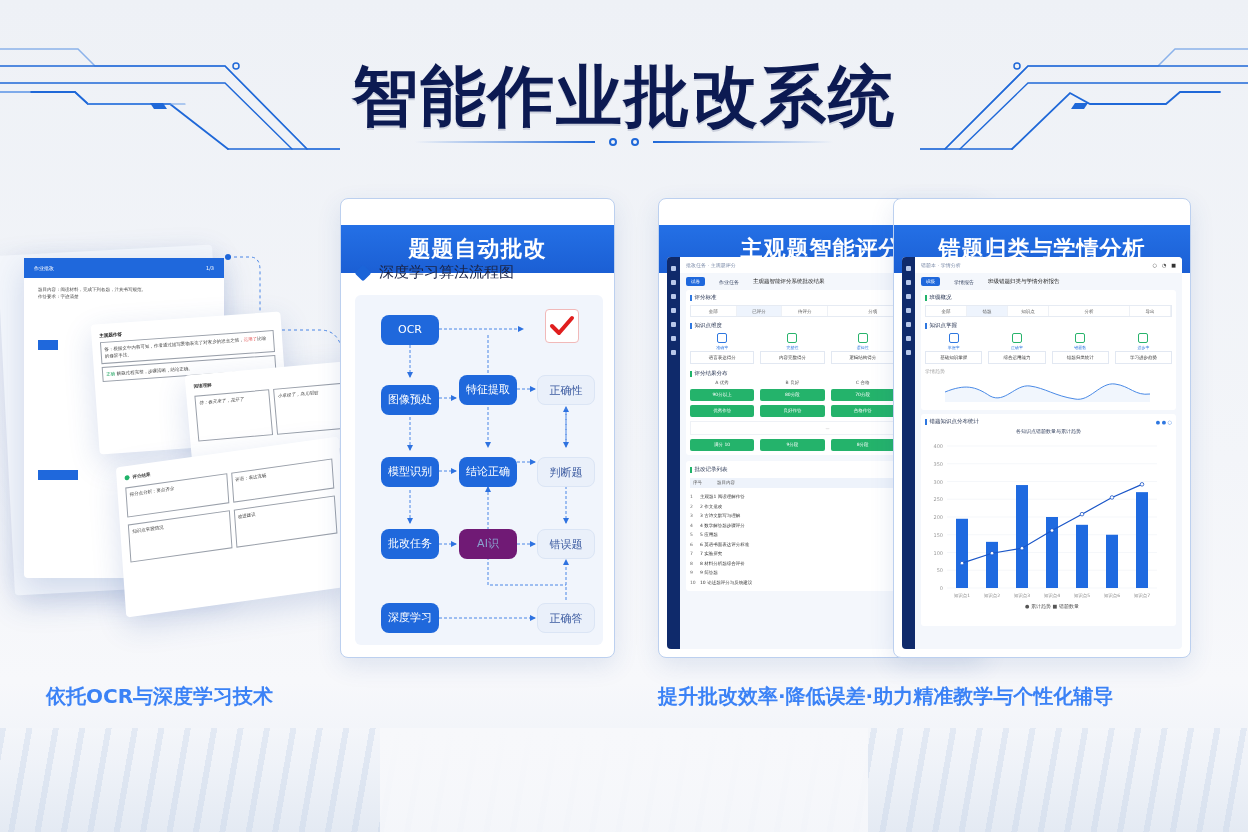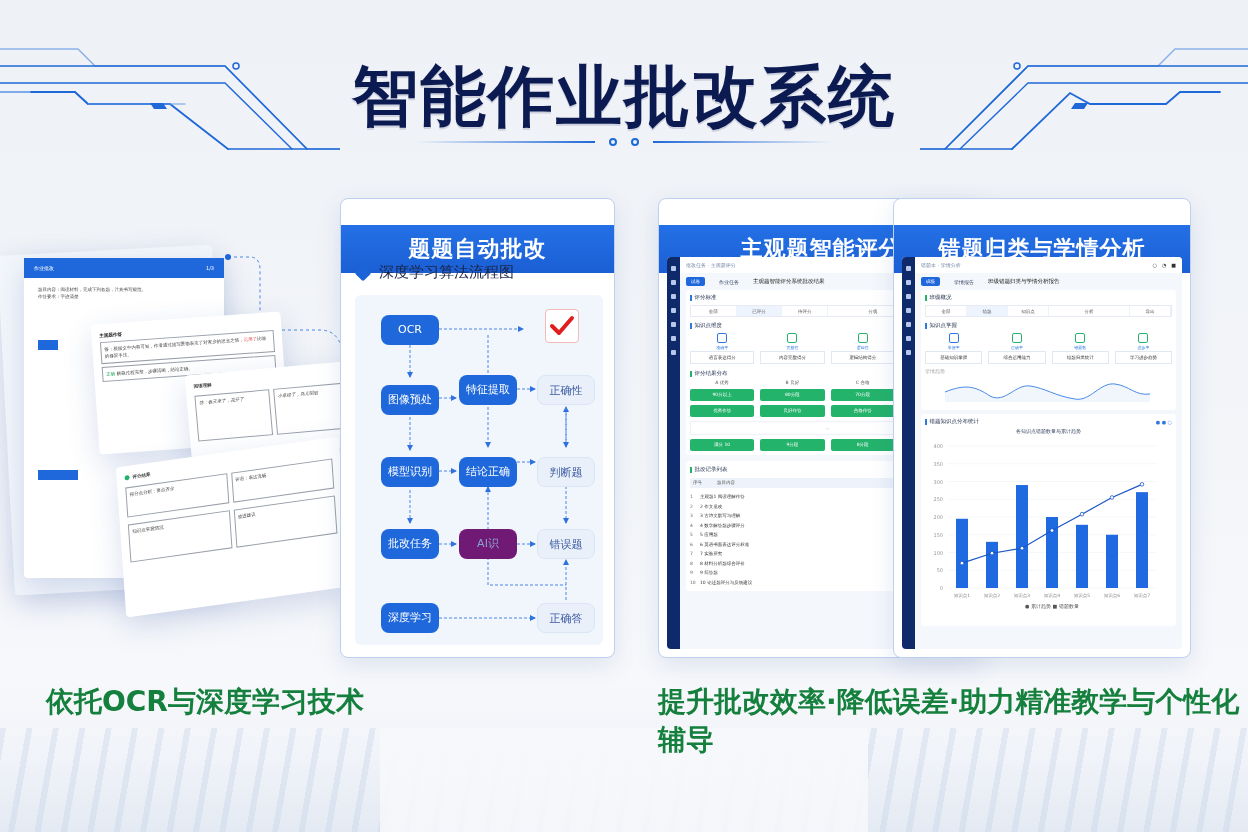--- a/index.html
+++ b/index.html
@@ -95,21 +95,21 @@
   .gbtn { background: #24b36b; color: #fff; font-size: 4.5px; text-align: center; height: 12px; line-height: 12px; border-radius: 2px; }
   .gspan { grid-column: 1 / span 4; font-size: 4px; color: #aaa; text-align: center; height: 14px; line-height: 14px; border: 1px solid #eef1f6; }
   .list-row { display: flex; font-size: 4.5px; color: #333; height: 9.5px; line-height: 9.5px; }
   .list-row .n { width: 10px; color: #666; }
   .list-row .t { flex: 1; }
   .list-row .a { width: 60px; color: #3b82e6; }
   .thead { display: flex; background: #eef3fb; font-size: 4.5px; color: #555; height: 10px; line-height: 10px; padding-left: 3px; }
   .btn-blue { background: #1f68dc; color: #fff; font-size: 4.5px; padding: 2px 5px; border-radius: 2px; }
 
   
-  .cap { position: absolute; top: 683px; font-size: 28px; font-weight: 700; color: #15803d; }
+  .cap { position: absolute; top: 683px; font-size: 20px; font-weight: 700; color: #3b82f6; }
   .cap.l { left: 46px; }
   .cap.r { left: 658px; }
 
   
   .paper {
     position: absolute; background: #fff; border-radius: 4px;
     box-shadow: 0 10px 30px rgba(40,80,160,0.18);
   }
   .ptxt { font-size: 4.5px; color: #444; line-height: 7px; }
   .pbox { border: 1px solid #9aa0aa; padding: 3px; margin-top: 3px; }

